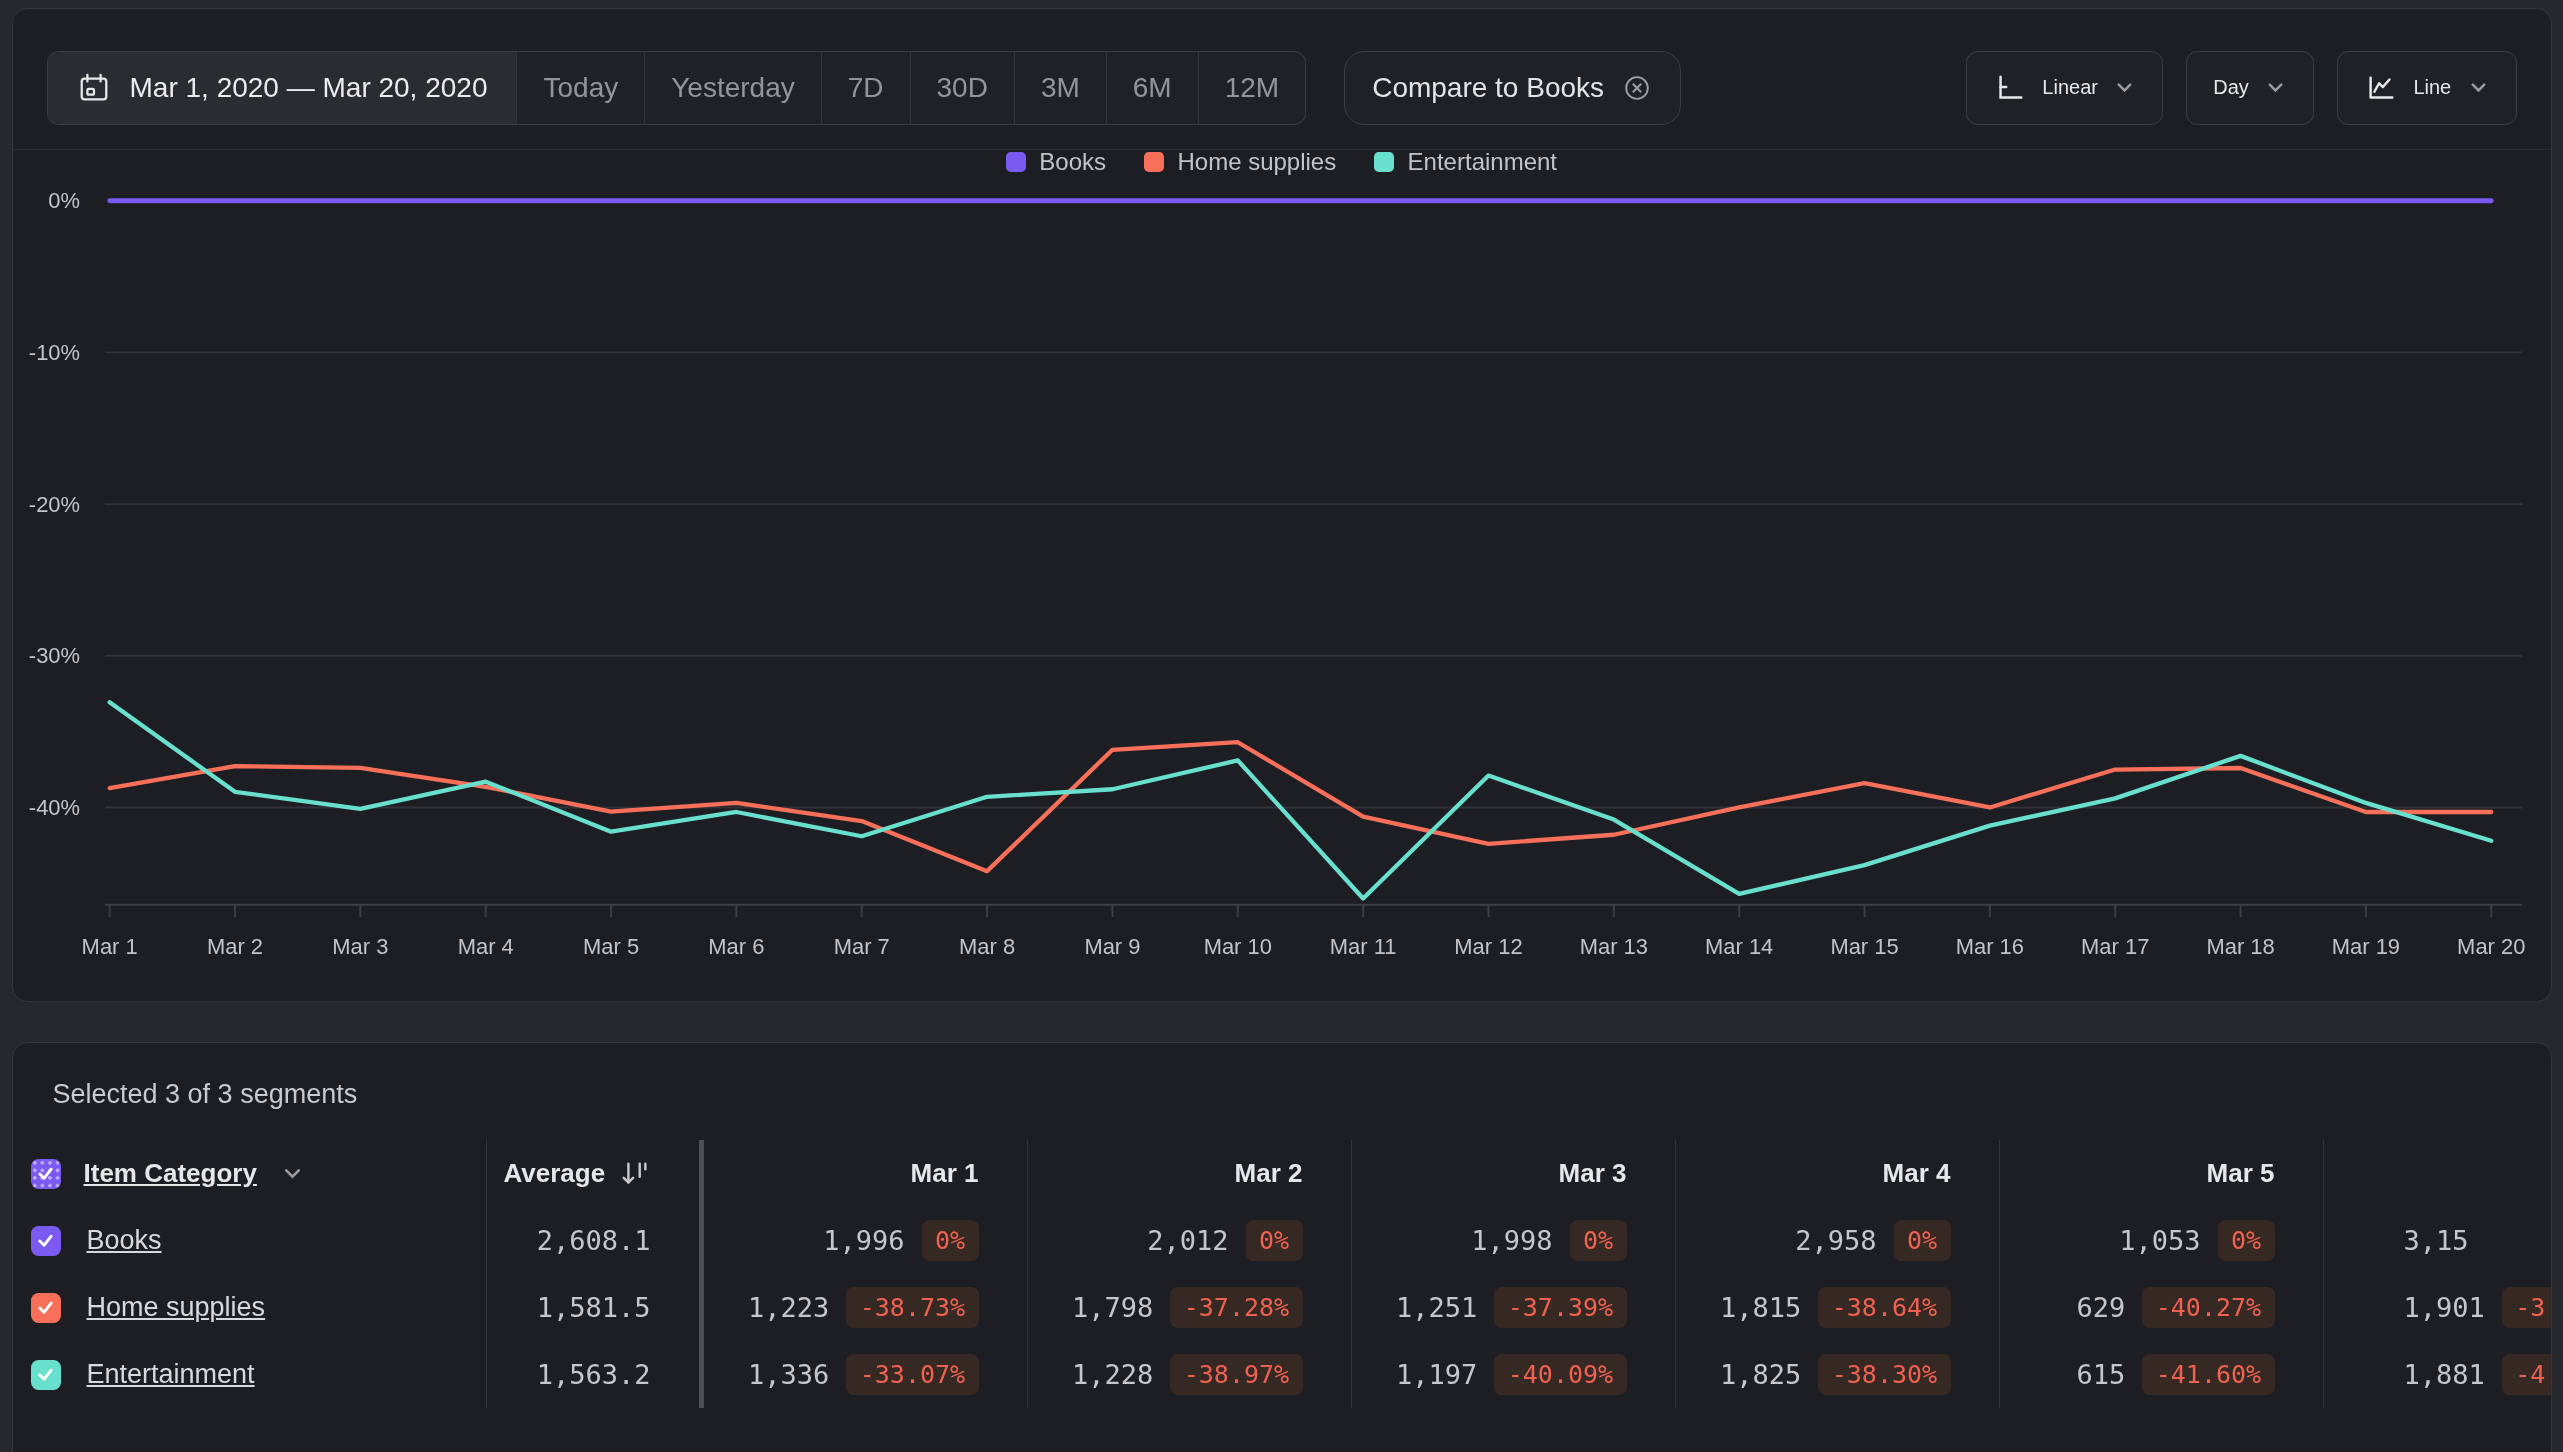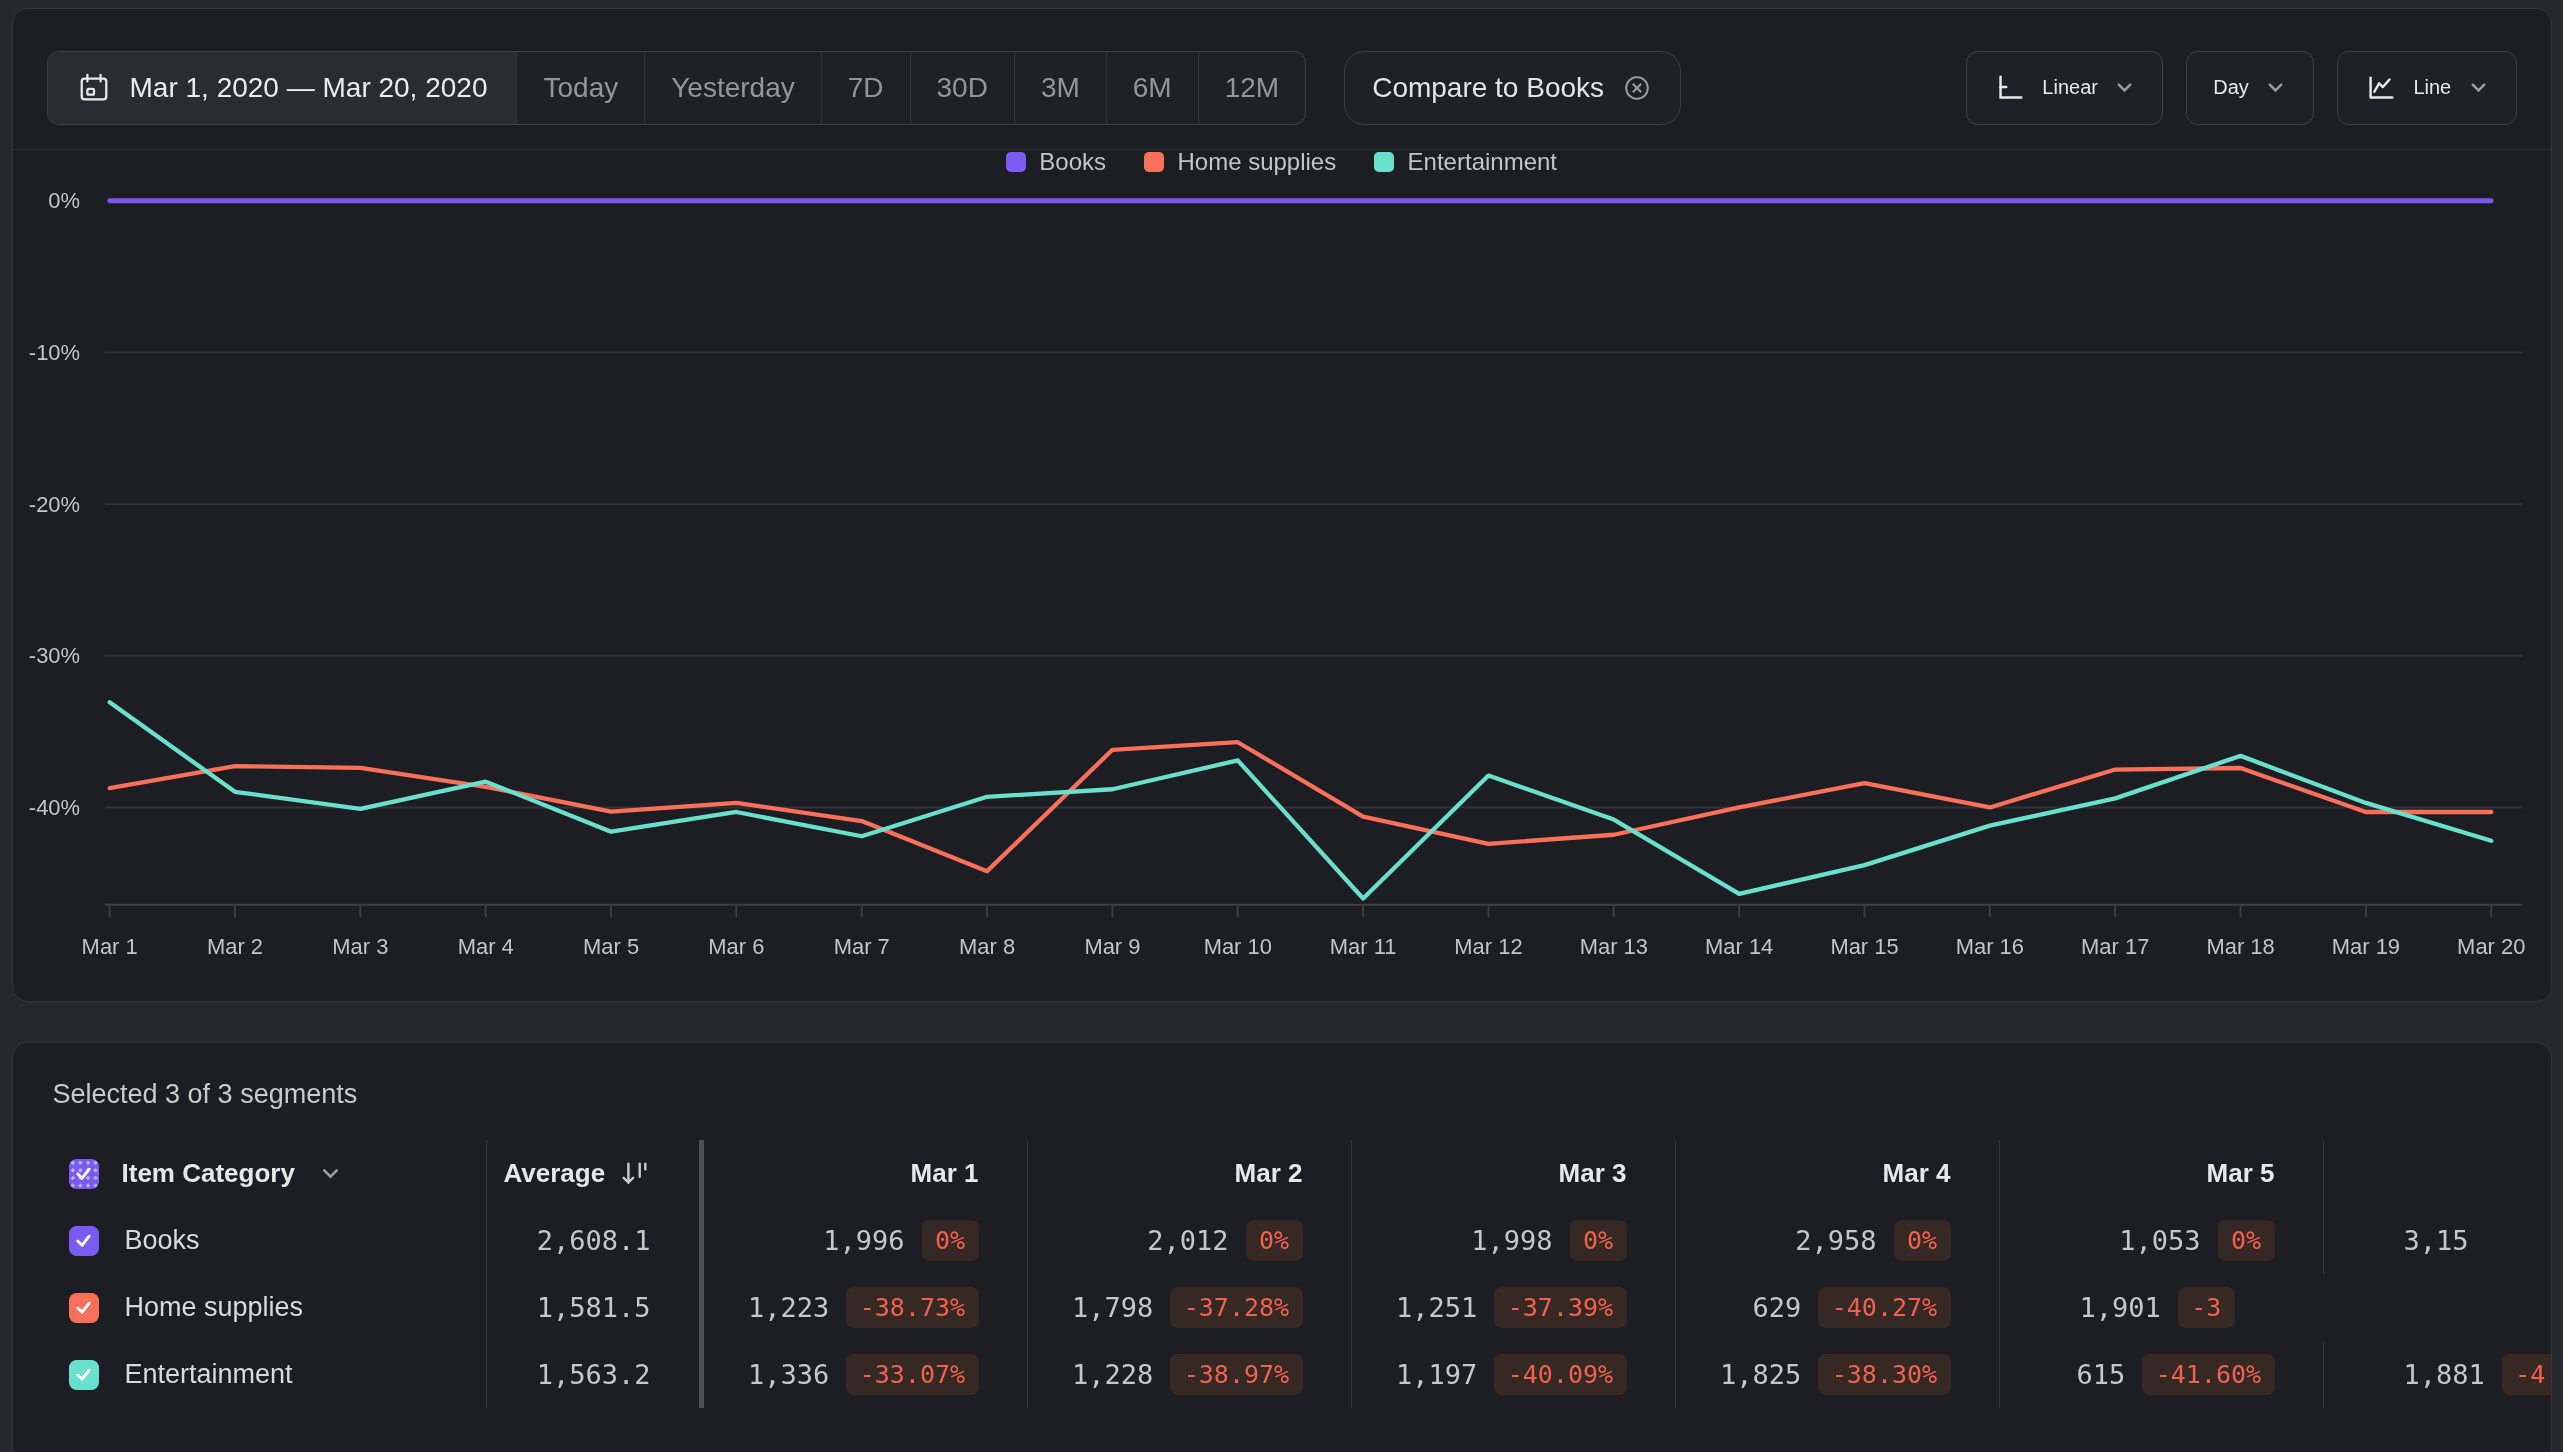--- a/index.html
+++ b/index.html
@@ -36,21 +36,21 @@
   .legend{position:absolute;top:139px;left:0;right:0;display:flex;justify-content:center;
     gap:38px;align-items:center;}
   .legend-item{display:flex;align-items:center;gap:13.4px;font-size:24px;color:#c3c4c7;}
   .swatch{width:20px;height:20px;border-radius:4.8px;}
 
   
   .tbl-title{position:absolute;top:36px;left:40px;font-size:27px;color:#c9cacc;}
   .tablewrap{position:absolute;top:97px;left:0;width:2638px;}
   .trow{display:grid;grid-template-columns:474px 217px repeat(6,324px);height:67px;align-items:stretch;}
   .cell{display:flex;align-items:center;}
-  .c-name{gap:26px;padding-left:56px;font-size:27px;color:#d9dadc;}
+  .c-name{gap:26px;padding-left:18px;font-size:27px;color:#d9dadc;text-decoration:underline;}
   .c-avg{justify-content:flex-end;gap:13.4px;padding-right:48px;border-right:5.7px solid var(--thickdiv);}
   .c-day{justify-content:flex-end;gap:17px;padding-right:48px;border-right:1.9px solid var(--divider);}
   .c-day.clip{justify-content:flex-start;padding-left:80px;padding-right:0;border-right:none;}
   .c-name{border-right:1.9px solid var(--divider);}
   .hdr .c-name,.hdr .c-day,.hdr .c-avg{font-weight:bold;color:#e6e7e9;font-size:26px;}
   .hdr .c-name{gap:23px;}
   .numval{font-family:"DejaVu Sans Mono",monospace;font-size:27px;color:var(--num);}
   .badge{font-family:"DejaVu Sans Mono",monospace;font-size:25px;color:var(--badge-fg);
     background:var(--badge-bg);border-radius:7.6px;padding:5.7px 13.4px;white-space:nowrap;}
   .checkbox{width:30px;height:30px;border-radius:7.6px;display:flex;align-items:center;
@@ -297,20 +297,24 @@
         </div>
         <div class="cell c-day">
           <span class="numval">1,798</span>
           <span class="badge">-37.28%</span>
         </div>
         <div class="cell c-day">
           <span class="numval">1,251</span>
           <span class="badge">-37.39%</span>
         </div>
         <div class="cell c-day">
+          <span class="numval">1,815</span>
+          <span class="badge">-38.64%</span>
+        </div>
+        <div class="cell c-day">
           <span class="numval">629</span>
           <span class="badge">-40.27%</span>
         </div>
         <div class="cell c-day clip">
           <span class="numval">1,901</span>
           <span class="badge">-3</span>
         </div>
       </div>
       <div class="trow">
         <div class="cell c-name">

